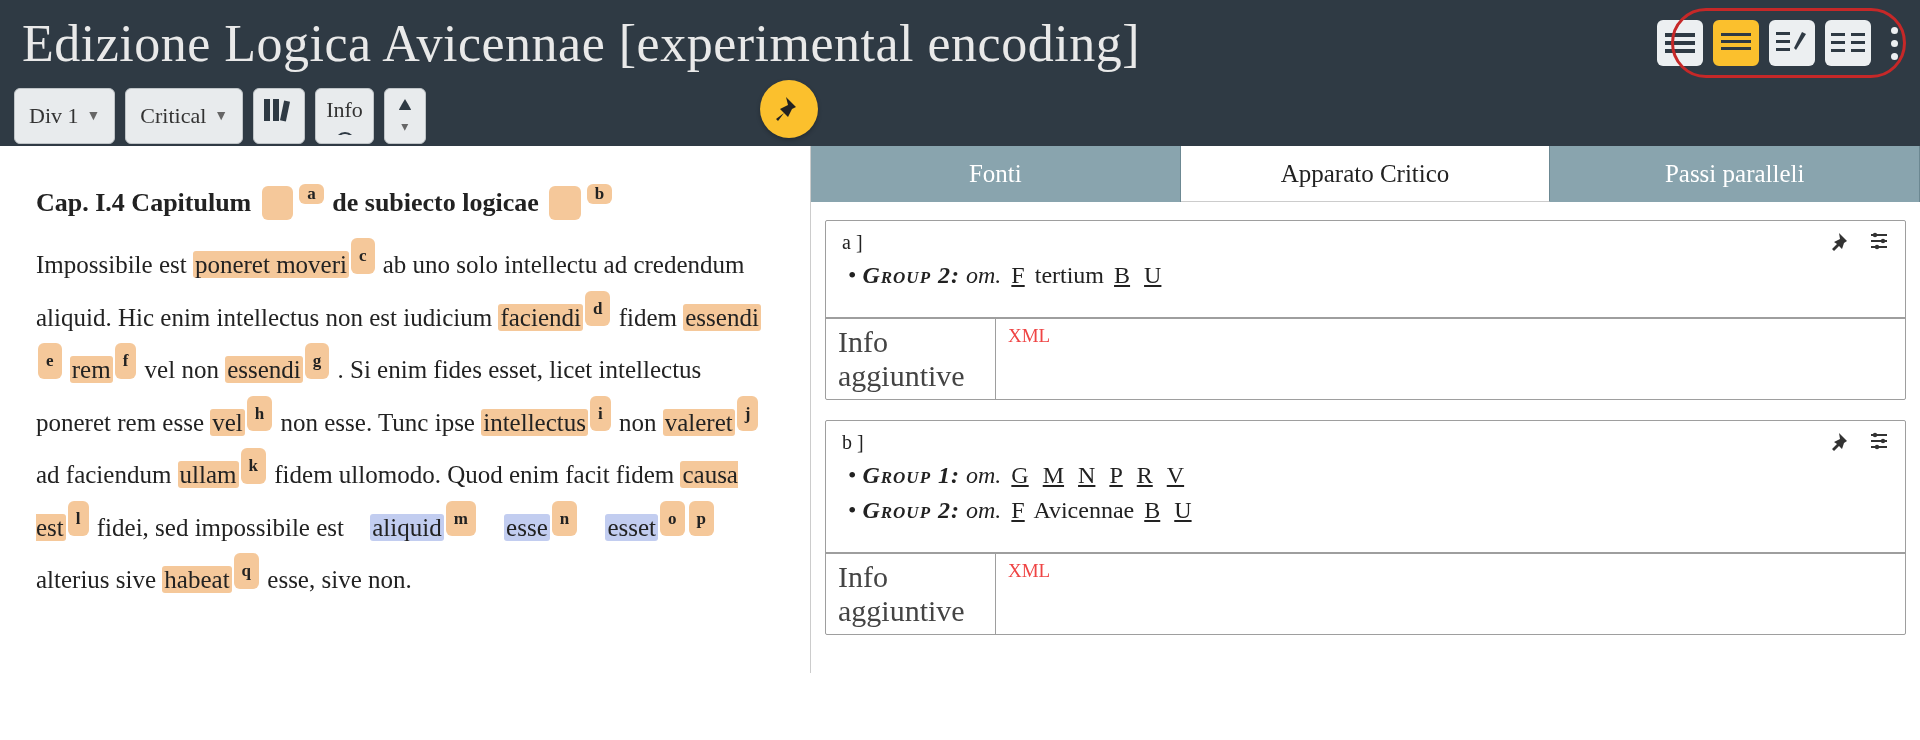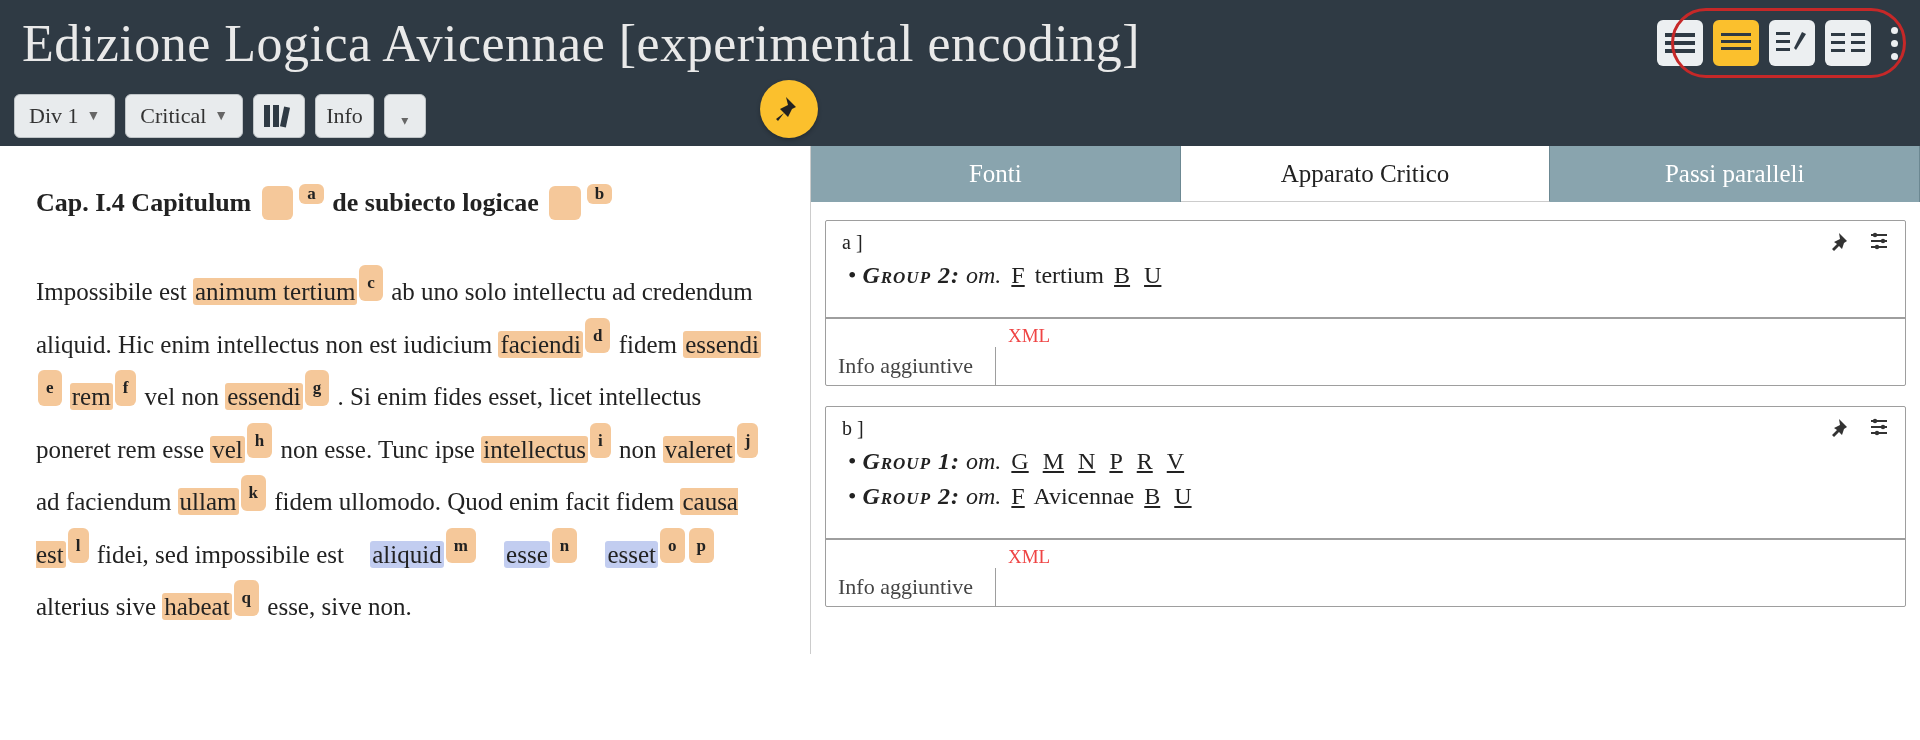--- a/index.html
+++ b/index.html
@@ -16,50 +16,50 @@
   .topbar{height:86px;background:var(--dark);color:#e9e9e9;display:flex;align-items:center;justify-content:space-between;padding:0 22px;}
   .title{font-size:52px;font-weight:400;letter-spacing:.5px;}
   .view-icons{display:flex;align-items:center;gap:10px;position:relative;}
   .ring{position:absolute;right:-8px;top:-12px;width:235px;height:70px;border:3px solid #c62828;border-radius:36px;pointer-events:none;}
   .vicon{width:46px;height:46px;border-radius:6px;background:#eceff1;display:flex;align-items:center;justify-content:center;color:#2f3a44;}
   .vicon.sel{background:var(--yellow);border:4px solid var(--yellow);}
   .dots{display:flex;flex-direction:column;gap:6px;margin-left:10px;}
   .dots span{width:7px;height:7px;border-radius:50%;background:#eceff1;}
   
   .toolbar{height:60px;background:var(--dark);display:flex;align-items:center;gap:10px;padding:0 14px;position:relative;}
-  .tbtn{height:44px;background:#e8ebed;border:1px solid #bfc4c7;border-radius:6px;display:flex;align-items:center;padding:0 14px;font-size:22px;color:#333;gap:8px;}
+  .tbtn{height:56px;background:#e8ebed;border:1px solid #bfc4c7;border-radius:6px;display:flex;align-items:center;padding:0 14px;font-size:22px;color:#333;gap:8px;}
   .tbtn.small{padding:8px 10px;flex-direction:column;}
   .chev{font-size:14px;color:#666;}
   .pin-badge{position:absolute;left:760px;top:-6px;width:58px;height:58px;border-radius:50%;background:var(--yellow);display:flex;align-items:center;justify-content:center;font-size:30px;color:#222;box-shadow:0 2px 4px rgba(0,0,0,.25);z-index:5;}
   
   .main{display:flex;height:calc(100% - 146px);}
   .left{width:810px;padding:40px 40px 20px 36px;overflow:hidden;}
   .right{flex:1;display:flex;flex-direction:column;border-left:1px solid #ccc;}
-  .chapter{font-weight:700;font-size:26px;margin-bottom:46px;}
+  .chapter{font-weight:700;font-size:26px;margin-bottom:19px;}
   .pad{display:inline-block;background:var(--orange);border-radius:6px;padding:2px 6px;vertical-align:baseline;margin:0 4px;}
   .sup{display:inline-block;background:var(--orange);border-radius:6px;font-size:17px;font-weight:700;padding:0 8px;position:relative;top:-12px;margin:0 2px;}
   .word{background:var(--orange);border-radius:3px;padding:0 2px;}
   .word.bl{background:var(--blue);margin-left:20px;}
   p.body{line-height:2.1;font-size:25px;margin:0;}
   
   .tabs{display:flex;height:56px;}
   .tab{flex:1;display:flex;align-items:center;justify-content:center;background:var(--tab-inactive);color:#fff;font-size:25px;border-right:1px solid #6c8892;}
   .tab.active{background:#fff;color:#222;border-bottom:1px solid #ccc;}
   .panel{flex:1;padding:18px 14px;overflow:auto;}
   .entry{border:1px solid #9e9e9e;border-radius:2px;margin-bottom:20px;}
   .entry-head{display:flex;justify-content:space-between;align-items:flex-start;padding:10px 16px 0;}
   .siglum{font-size:20px;}
   .entry-tools{display:flex;gap:18px;font-size:22px;color:#333;}
   .entry-body{padding:0 22px 20px;}
   .grp{margin:8px 0;font-size:24px;}
   .grp b{font-variant:small-caps;font-style:italic;letter-spacing:1px;}
   .om{font-style:italic;}
   .wit{text-decoration:underline;margin:0 4px;}
   .footer{display:flex;border-top:2px solid #9e9e9e;}
-  .fcell{flex:0 0 170px;border-right:1px solid #9e9e9e;padding:6px 12px;font-size:22px;color:#444;margin-top:28px;}
+  .fcell{flex:0 0 170px;border-right:1px solid #9e9e9e;padding:6px 12px;font-size:30px;color:#444;}
   .fcell2{flex:1;padding:6px 12px;font-size:19px;color:#ef4444;}
   svg{display:block}
 </style>
 </head>
 <body>
 
 <div class="topbar">
   <div class="title">Edizione Logica Avicennae [experimental encoding]</div>
   <div class="view-icons">
     <div class="ring"></div>
@@ -143,21 +143,21 @@
 <div class="main">
   <div class="left">
     <div class="chapter">
       <span>Cap. I.4 Capitulum</span>
       <span class="pad">&nbsp;&nbsp;&nbsp;</span><span class="sup">a</span>
       <span>de subiecto logicae</span>
       <span class="pad">&nbsp;&nbsp;&nbsp;</span><span class="sup">b</span>
     </div>
 
     <p class="body">
-      <span>Impossibile est </span><span class="word">animum tertium</span><span class="sup">c</span>
+      <span>Impossibile est </span><span class="word">poneret moveri</span><span class="sup">c</span>
       <span> ab uno solo intellectu ad credendum aliquid. Hic enim intellectus non est iudicium </span><span class="word">faciendi</span><span class="sup">d</span>
       <span> fidem </span><span class="word">essendi</span><span class="sup">e</span>
       <span> </span><span class="word">rem</span><span class="sup">f</span>
       <span> vel non </span><span class="word">essendi</span><span class="sup">g</span>
       <span> . Si enim fides esset, licet intellectus poneret rem esse </span><span class="word">vel</span><span class="sup">h</span>
       <span> non esse. Tunc ipse </span><span class="word">intellectus</span><span class="sup">i</span>
       <span> non </span><span class="word">valeret</span><span class="sup">j</span>
       <span> ad faciendum </span><span class="word">ullam</span><span class="sup">k</span>
       <span> fidem ullomodo. Quod enim facit fidem </span><span class="word">causa est</span><span class="sup">l</span>
       <span> fidei, sed impossibile est  </span><span class="word bl">aliquid</span><span class="sup">m</span>

